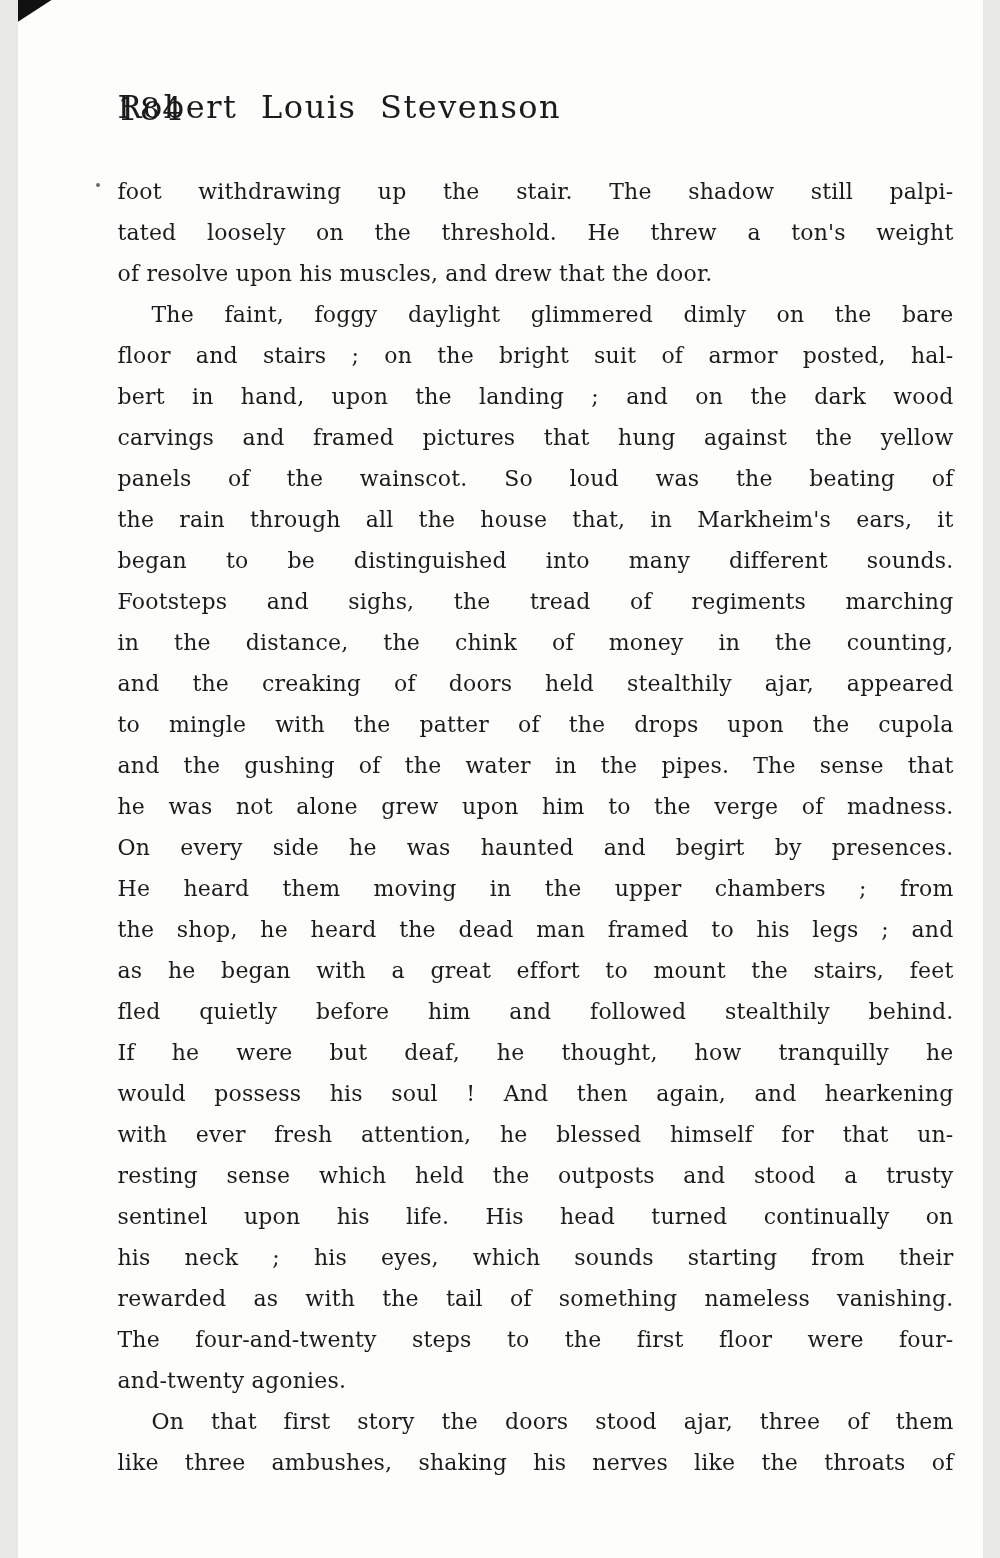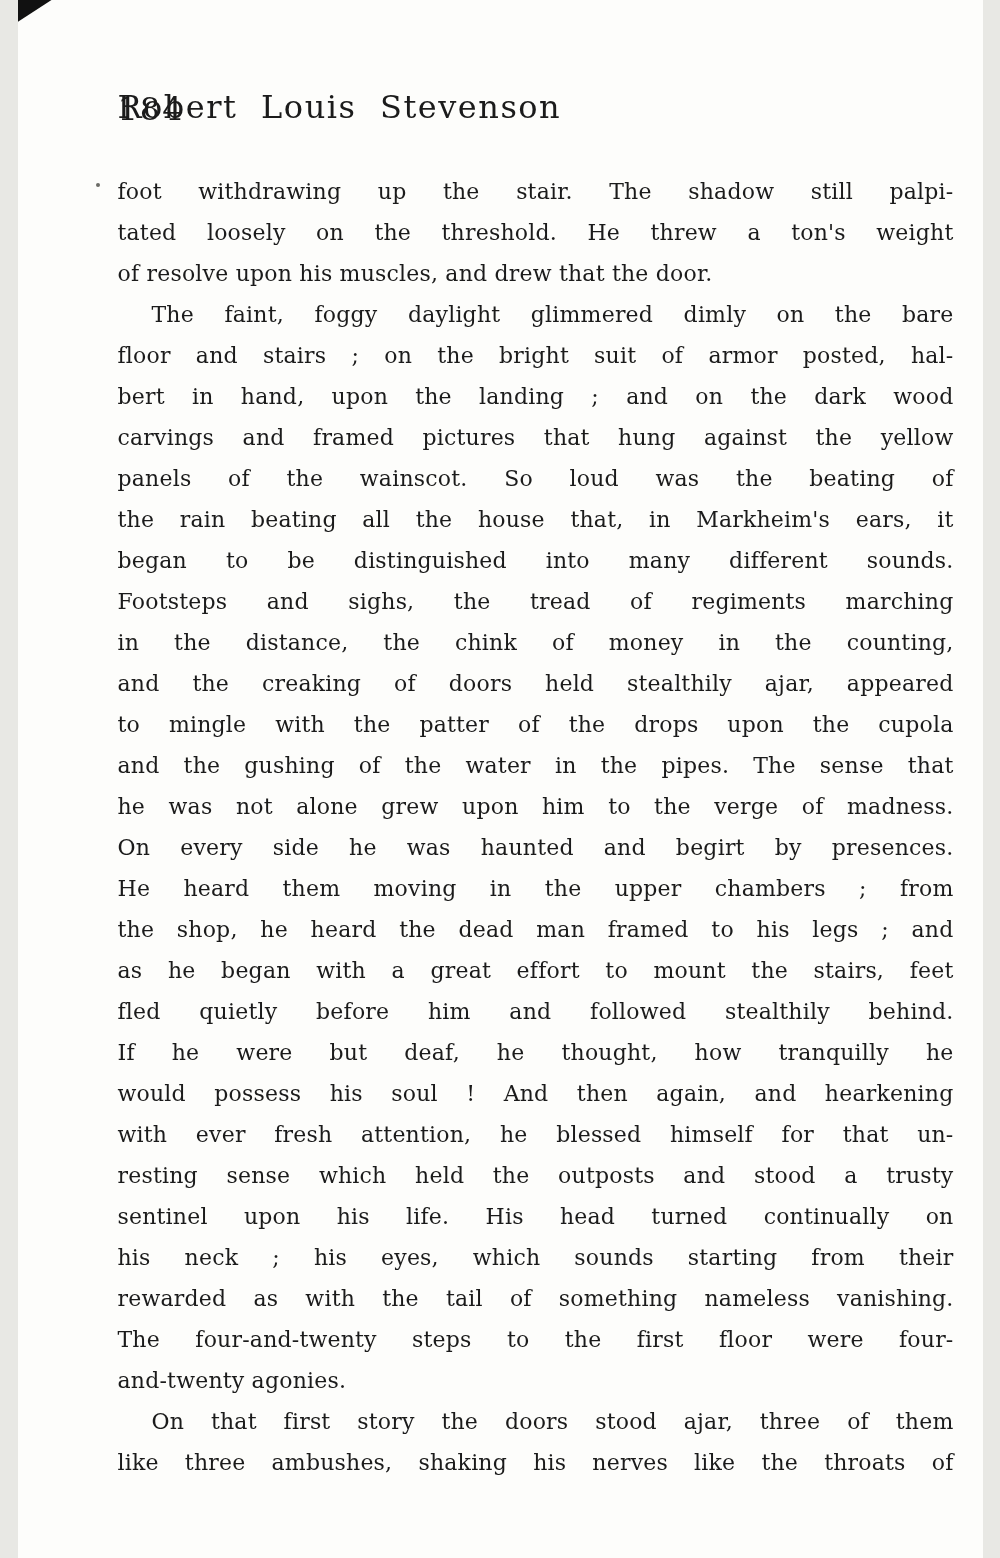--- a/index.html
+++ b/index.html
@@ -104,21 +104,21 @@
         <div class="line">foot withdrawing up the stair. The shadow still palpi-</div>
         <div class="line">tated loosely on the threshold. He threw a ton's weight</div>
         <div class="line last">of resolve upon his muscles, and drew that the door.</div>
       </div>
       <div class="para">
         <div class="line indent">The faint, foggy daylight glimmered dimly on the bare</div>
         <div class="line">floor and stairs ; on the bright suit of armor posted, hal-</div>
         <div class="line">bert in hand, upon the landing ; and on the dark wood</div>
         <div class="line">carvings and framed pictures that hung against the yellow</div>
         <div class="line">panels of the wainscot. So loud was the beating of</div>
-        <div class="line">the rain beating all the house that, in Markheim's ears, it</div>
+        <div class="line">the rain through all the house that, in Markheim's ears, it</div>
         <div class="line">began to be distinguished into many different sounds.</div>
         <div class="line">Footsteps and sighs, the tread of regiments marching</div>
         <div class="line">in the distance, the chink of money in the counting,</div>
         <div class="line">and the creaking of doors held stealthily ajar, appeared</div>
         <div class="line">to mingle with the patter of the drops upon the cupola</div>
         <div class="line">and the gushing of the water in the pipes. The sense that</div>
         <div class="line">he was not alone grew upon him to the verge of madness.</div>
         <div class="line">On every side he was haunted and begirt by presences.</div>
         <div class="line">He heard them moving in the upper chambers ; from</div>
         <div class="line">the shop, he heard the dead man framed to his legs ; and</div>

